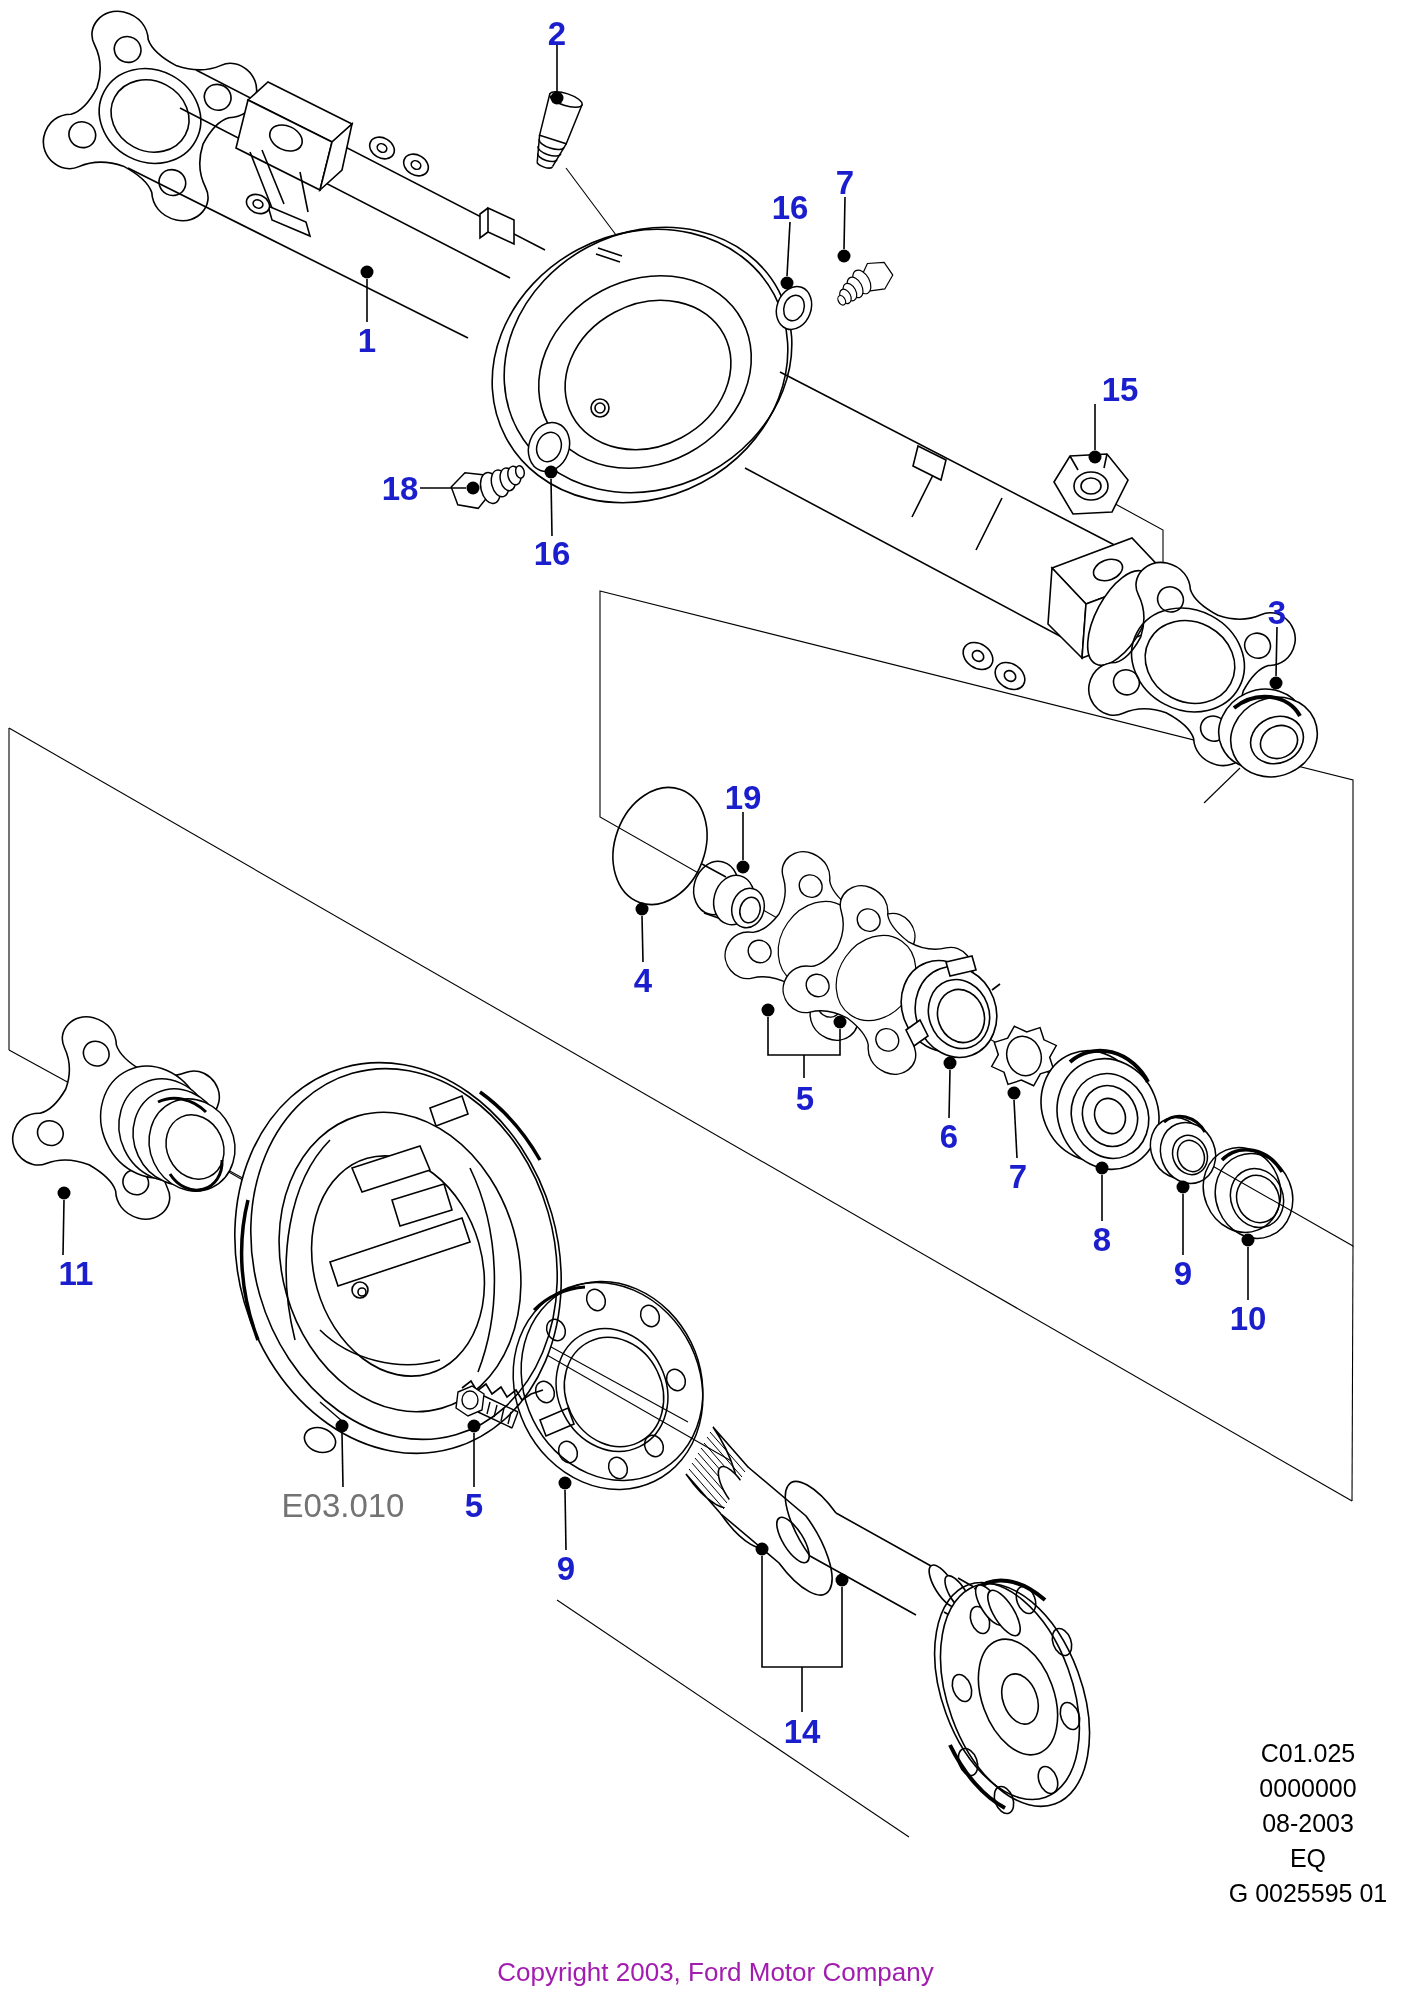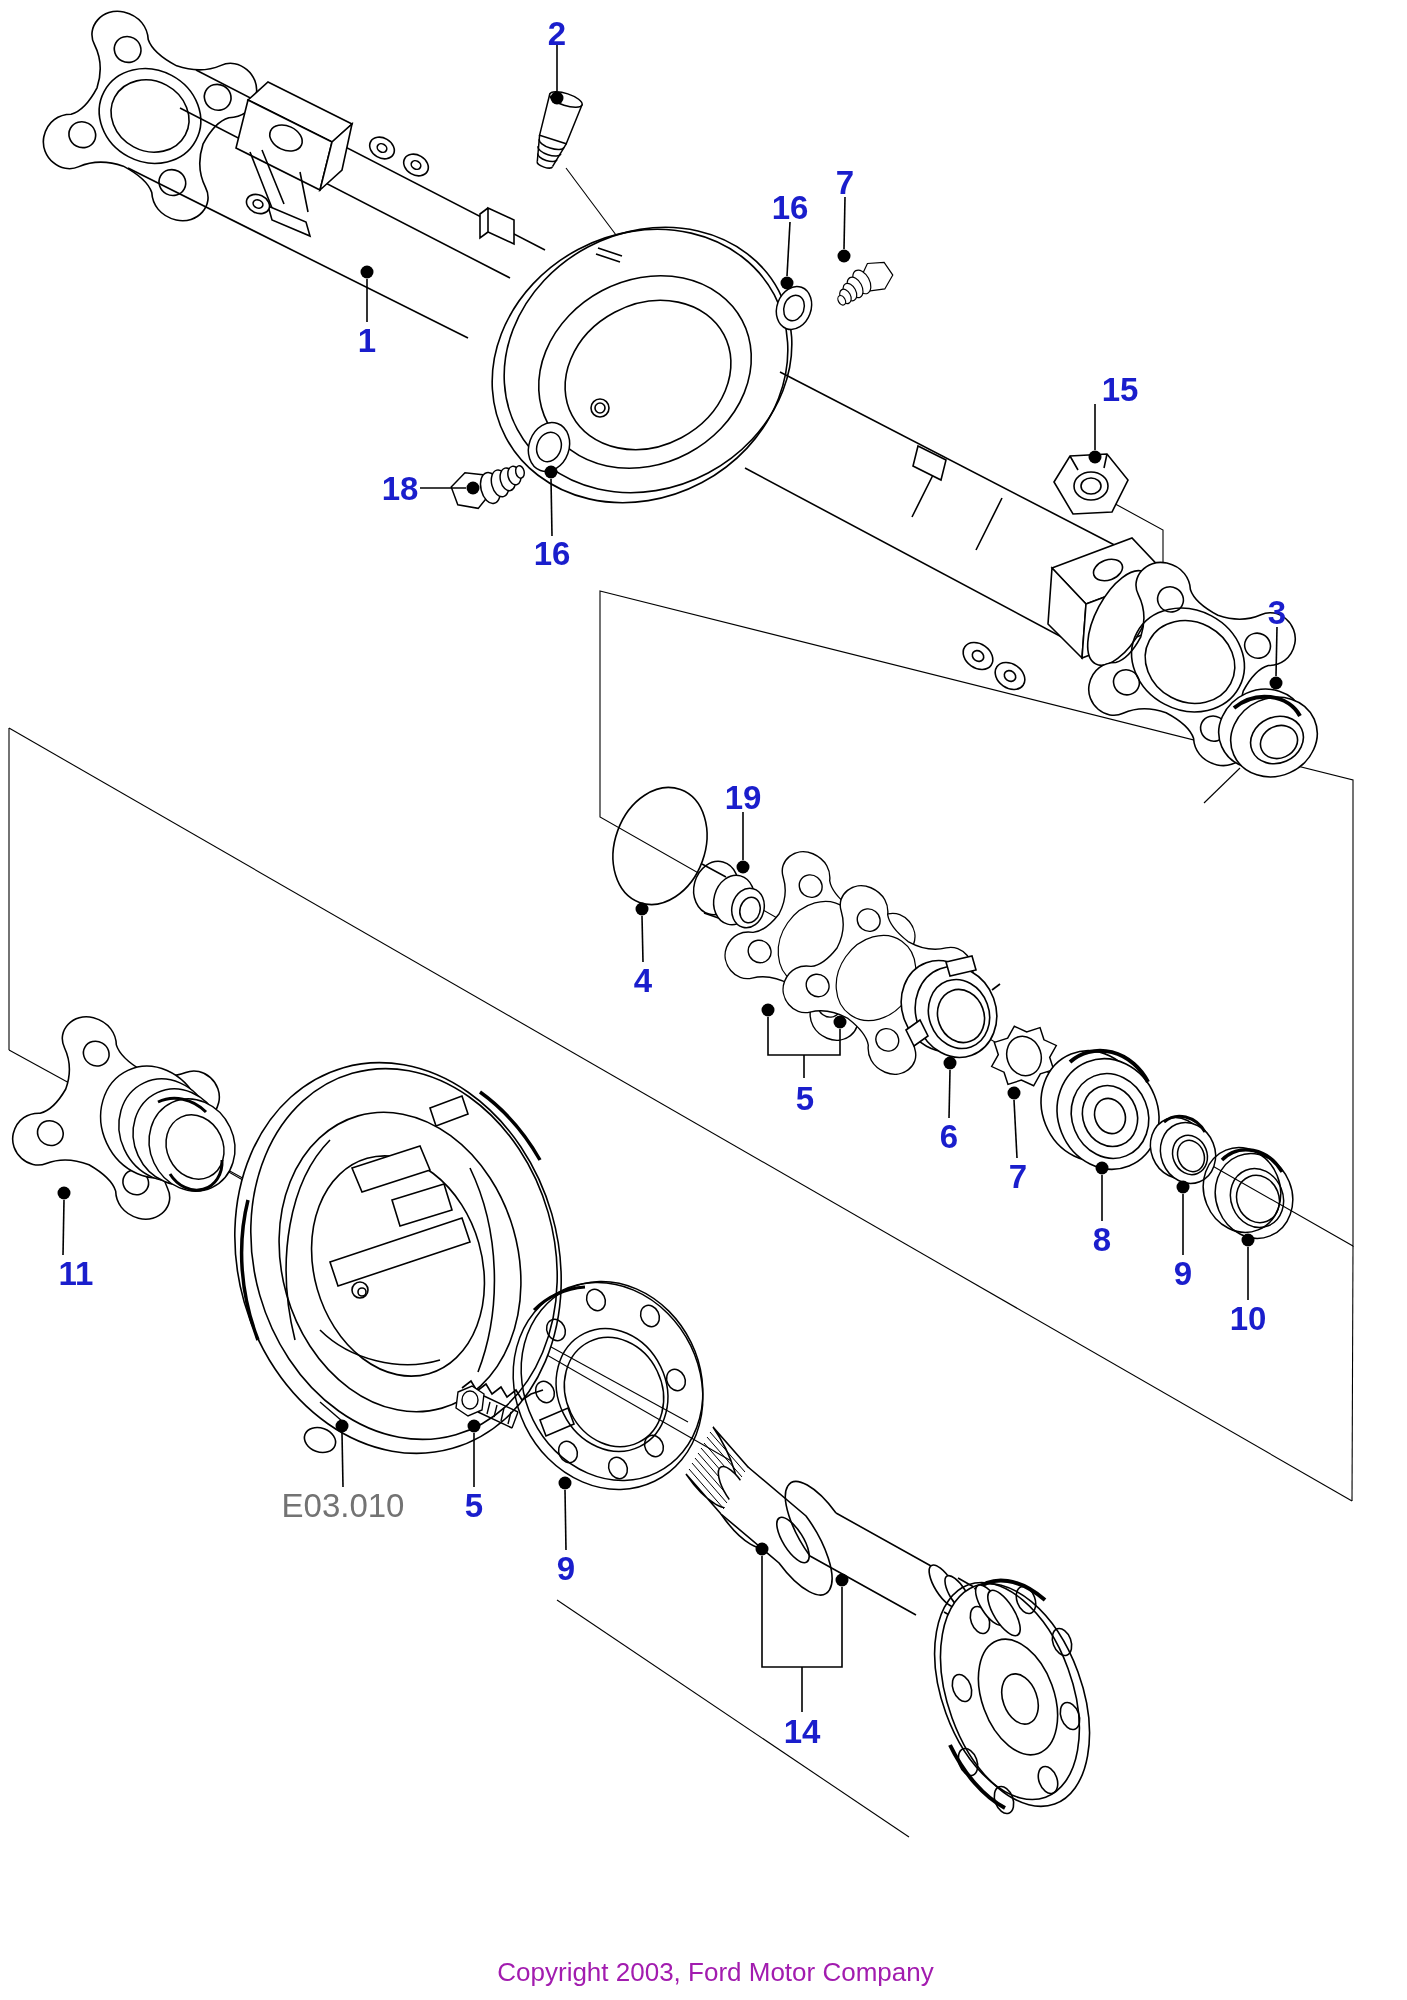--- a/index.html
+++ b/index.html
@@ -371,16 +371,23 @@
 <div class="callout" style="left:1102px;top:1239px">8</div>
 <div class="callout" style="left:1183px;top:1273px">9</div>
 <div class="callout" style="left:1248px;top:1318px">10</div>
 <div class="callout" style="left:76px;top:1273px">11</div>
 <div class="callout" style="left:474px;top:1505px">5</div>
 <div class="callout" style="left:566px;top:1568px">9</div>
 <div class="callout" style="left:802px;top:1731px">14</div>
 
 <div class="ref-label" style="left:343px;top:1505px">E03.010</div>
 
+<div class="info-block">
+  <div>C01.025</div>
+  <div>0000000</div>
+  <div>08-2003</div>
+  <div>EQ</div>
+  <div>G 0025595 01</div>
+</div>
 
 <div class="copyright">Copyright 2003, Ford Motor Company</div>
 
 </div>
 
 </body></html>

